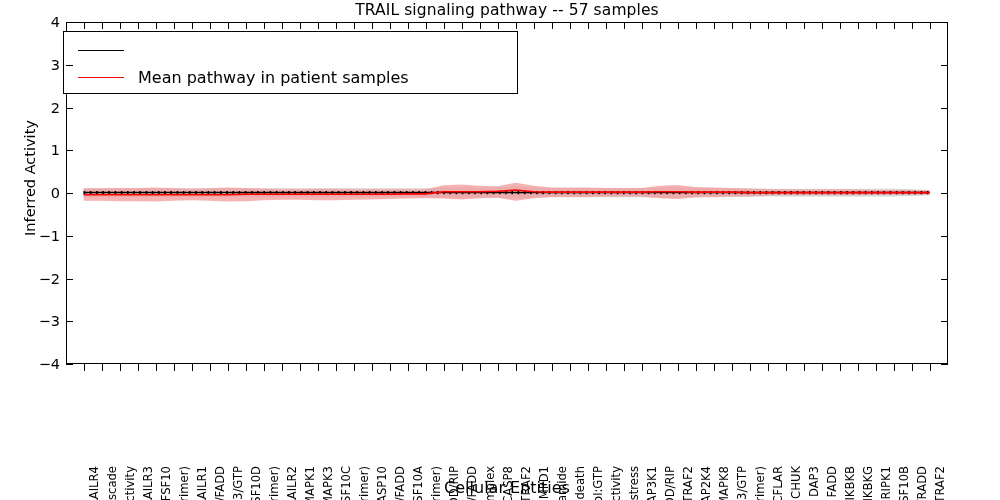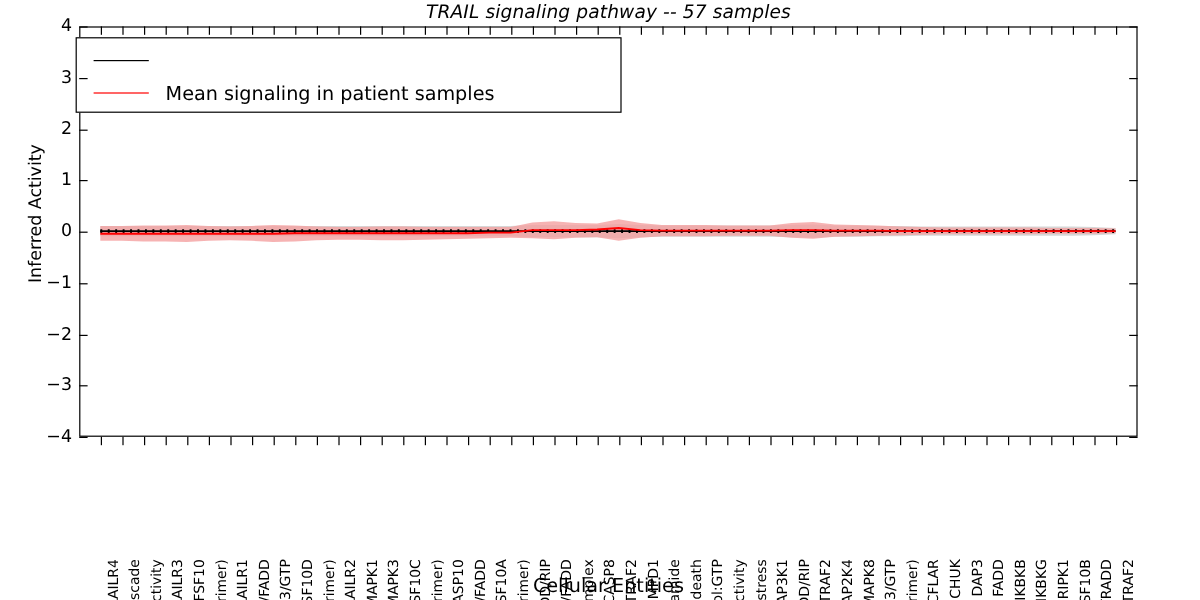--- a/index.html
+++ b/index.html
@@ -7,21 +7,21 @@
        font-family:"DejaVu Sans","Liberation Sans",sans-serif;color:#000;}
 
   #fig{position:relative;width:1000px;height:500px;}
 
   
   #plot-frame{position:absolute;left:66px;top:22px;width:882px;height:342px;
               border:1.4px solid #000;box-sizing:border-box;background:#fff;}
 
   
   #chart-title{position:absolute;left:66px;top:1px;width:882px;
-               text-align:center;font-size:15.5px;letter-spacing:.1px;font-style:italic;}
+               text-align:center;font-size:15.5px;letter-spacing:.1px;}
 
   
   #ylabel{position:absolute;left:-100px;top:170px;width:260px;text-align:center;
           transform:rotate(-90deg);transform-origin:center center;font-size:14.5px;}
   .ytick-label{position:absolute;right:0;font-size:14.5px;text-align:right;
                width:46px;transform:translateY(-50%);}
   #ytick-labels{position:absolute;left:8px;top:0;width:52px;height:500px;}
   .ytick-mark{position:absolute;left:66px;width:7px;height:0;
               border-top:1.3px solid #000;}
   .ytick-mark.r{left:941px;}
@@ -233,21 +233,21 @@
     </div>
 
   <div id="xlabel">Cellular Entities</div>
 
   <div id="legend">
     <div class="legend-row">
       <span class="legend-swatch k"></span>
     </div>
     <div class="legend-row">
       <span class="legend-swatch r"></span>
-      <span class="legend-text">Mean signaling in patient samples</span>
+      <span class="legend-text">Mean pathway in patient samples</span>
     </div>
   </div>
 
 <div class="ytick-mark" style="top: 22px;"></div>
     <div class="ytick-mark r" style="top: 22px;"></div>
     <div class="ytick-mark" style="top: 64.75px;"></div>
     <div class="ytick-mark r" style="top: 64.75px;"></div>
     <div class="ytick-mark" style="top: 107.5px;"></div>
     <div class="ytick-mark r" style="top: 107.5px;"></div>
     <div class="ytick-mark" style="top: 150.25px;"></div>

